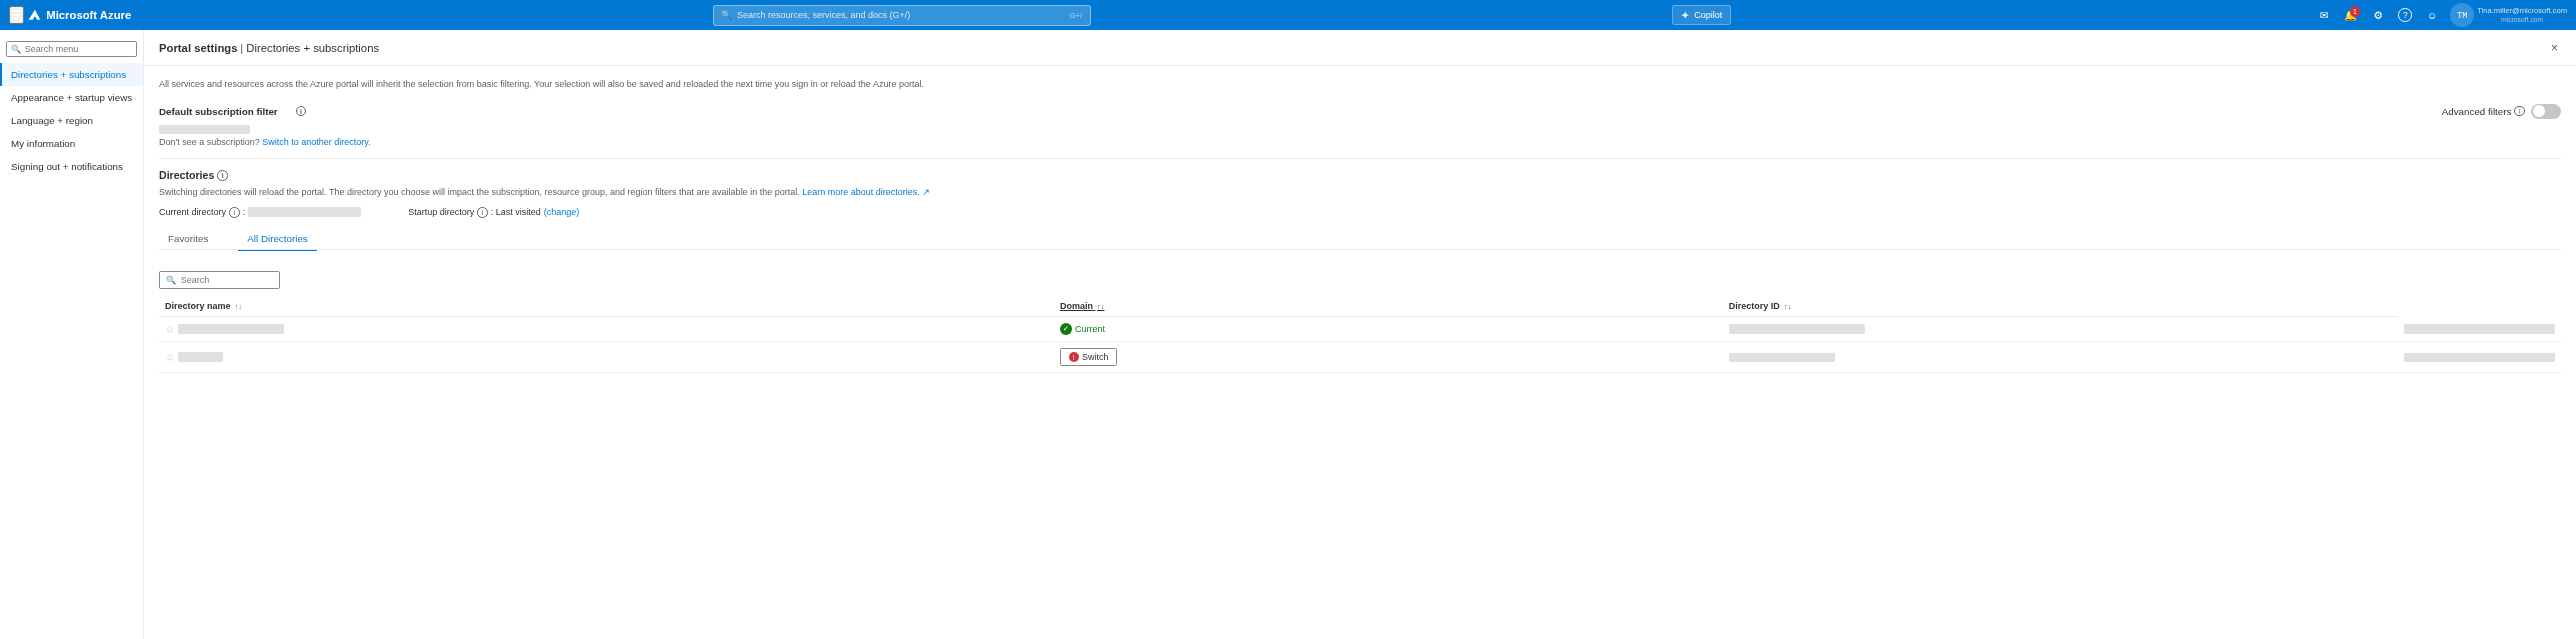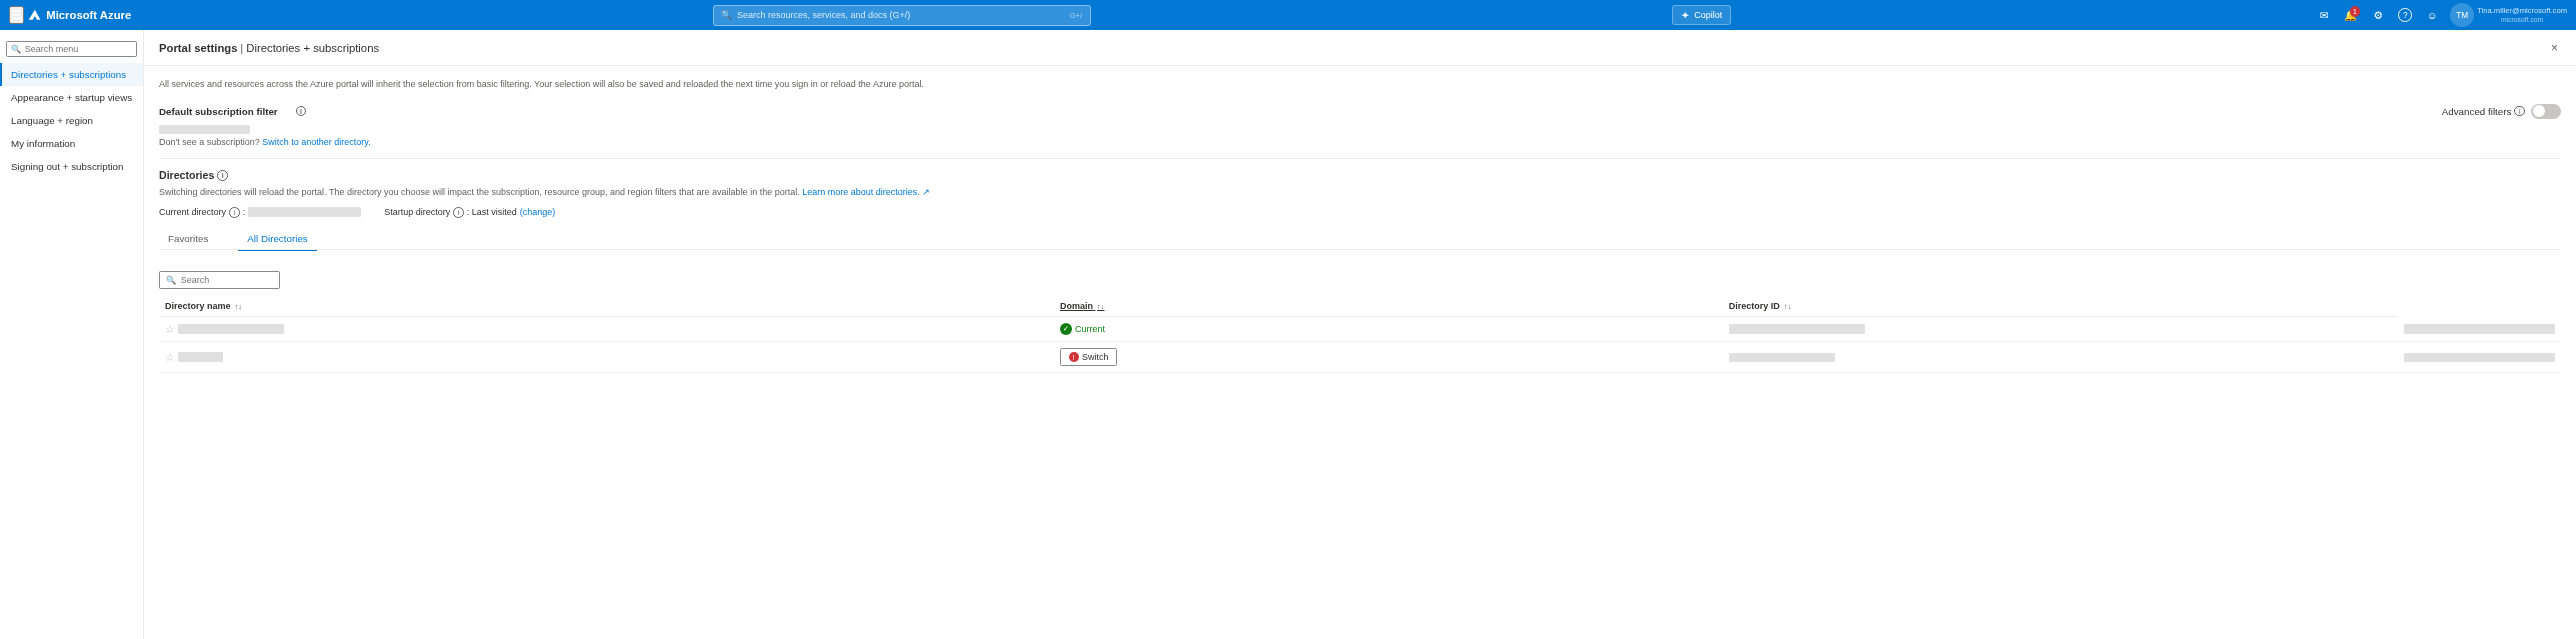--- a/index.html
+++ b/index.html
@@ -86,20 +86,21 @@
       border-radius: 50%;
       width: 24px;
       height: 24px;
       display: flex;
       align-items: center;
       justify-content: center;
       color: white;
       font-size: 8.3px;
       cursor: pointer;
       margin-left: 3px;
+      font-family: Liberation Mono, monospace;
     }
     .topbar-user-info { color: white; font-size: 7.6px; line-height: 1.3; cursor: pointer; text-align: center; }
     .topbar-user-info .user-name { font-size: 8.3px; }
 
     
     .main-container {
       display: flex;
       height: calc(100vh - 30px);
       background: white;
     }
@@ -216,21 +217,21 @@
       background: white;
       border-radius: 50%;
       transition: left 0.2s;
     }
 
     .divider { height: 0.8px; background: #edebe9; margin: 10.6px 0; }
 
     
     .directories-title { font-size: 10.6px; font-weight: 600; display: flex; align-items: center; gap: 3px; margin-bottom: 4.5px; }
     .directories-desc { font-size: 9px; color: #605e5c; margin-bottom: 7.6px; line-height: 1.5; }
-    .directory-meta { display: flex; gap: 23px; margin-bottom: 9px; font-size: 9px; }
+    .directory-meta { display: flex; gap: 47px; margin-bottom: 9px; font-size: 9px; }
     .directory-meta-item { display: flex; align-items: center; gap: 3px; }
     .directory-meta-label { font-weight: 500; }
     .change-link { color: #0078d4; cursor: pointer; }
 
     
     .tabs { display: flex; border-bottom: 1.5px solid #edebe9; margin-bottom: 21px; gap: 21px; }
     .tab {
       padding: 6px 9px;
       cursor: pointer;
       font-size: 9.8px;
@@ -386,21 +387,21 @@
     <div class="sidebar-item">
       <span>Appearance + startup views</span>
     </div>
     <div class="sidebar-item">
       <span>Language + region</span>
     </div>
     <div class="sidebar-item">
       <span>My information</span>
     </div>
     <div class="sidebar-item">
-      <span>Signing out + subscription</span>
+      <span>Signing out + notifications</span>
     </div>
   </div>
 
   <div class="content-panel">
 
     <div class="page-header">
       <div>
         <span style="font-size:11.3px;font-weight:600;">Portal settings</span>
         <span style="font-size:11.3px;font-weight:400;color:#605e5c;"> | </span>
         <span style="font-size:11.3px;font-weight:400;">Directories + subscriptions</span>

